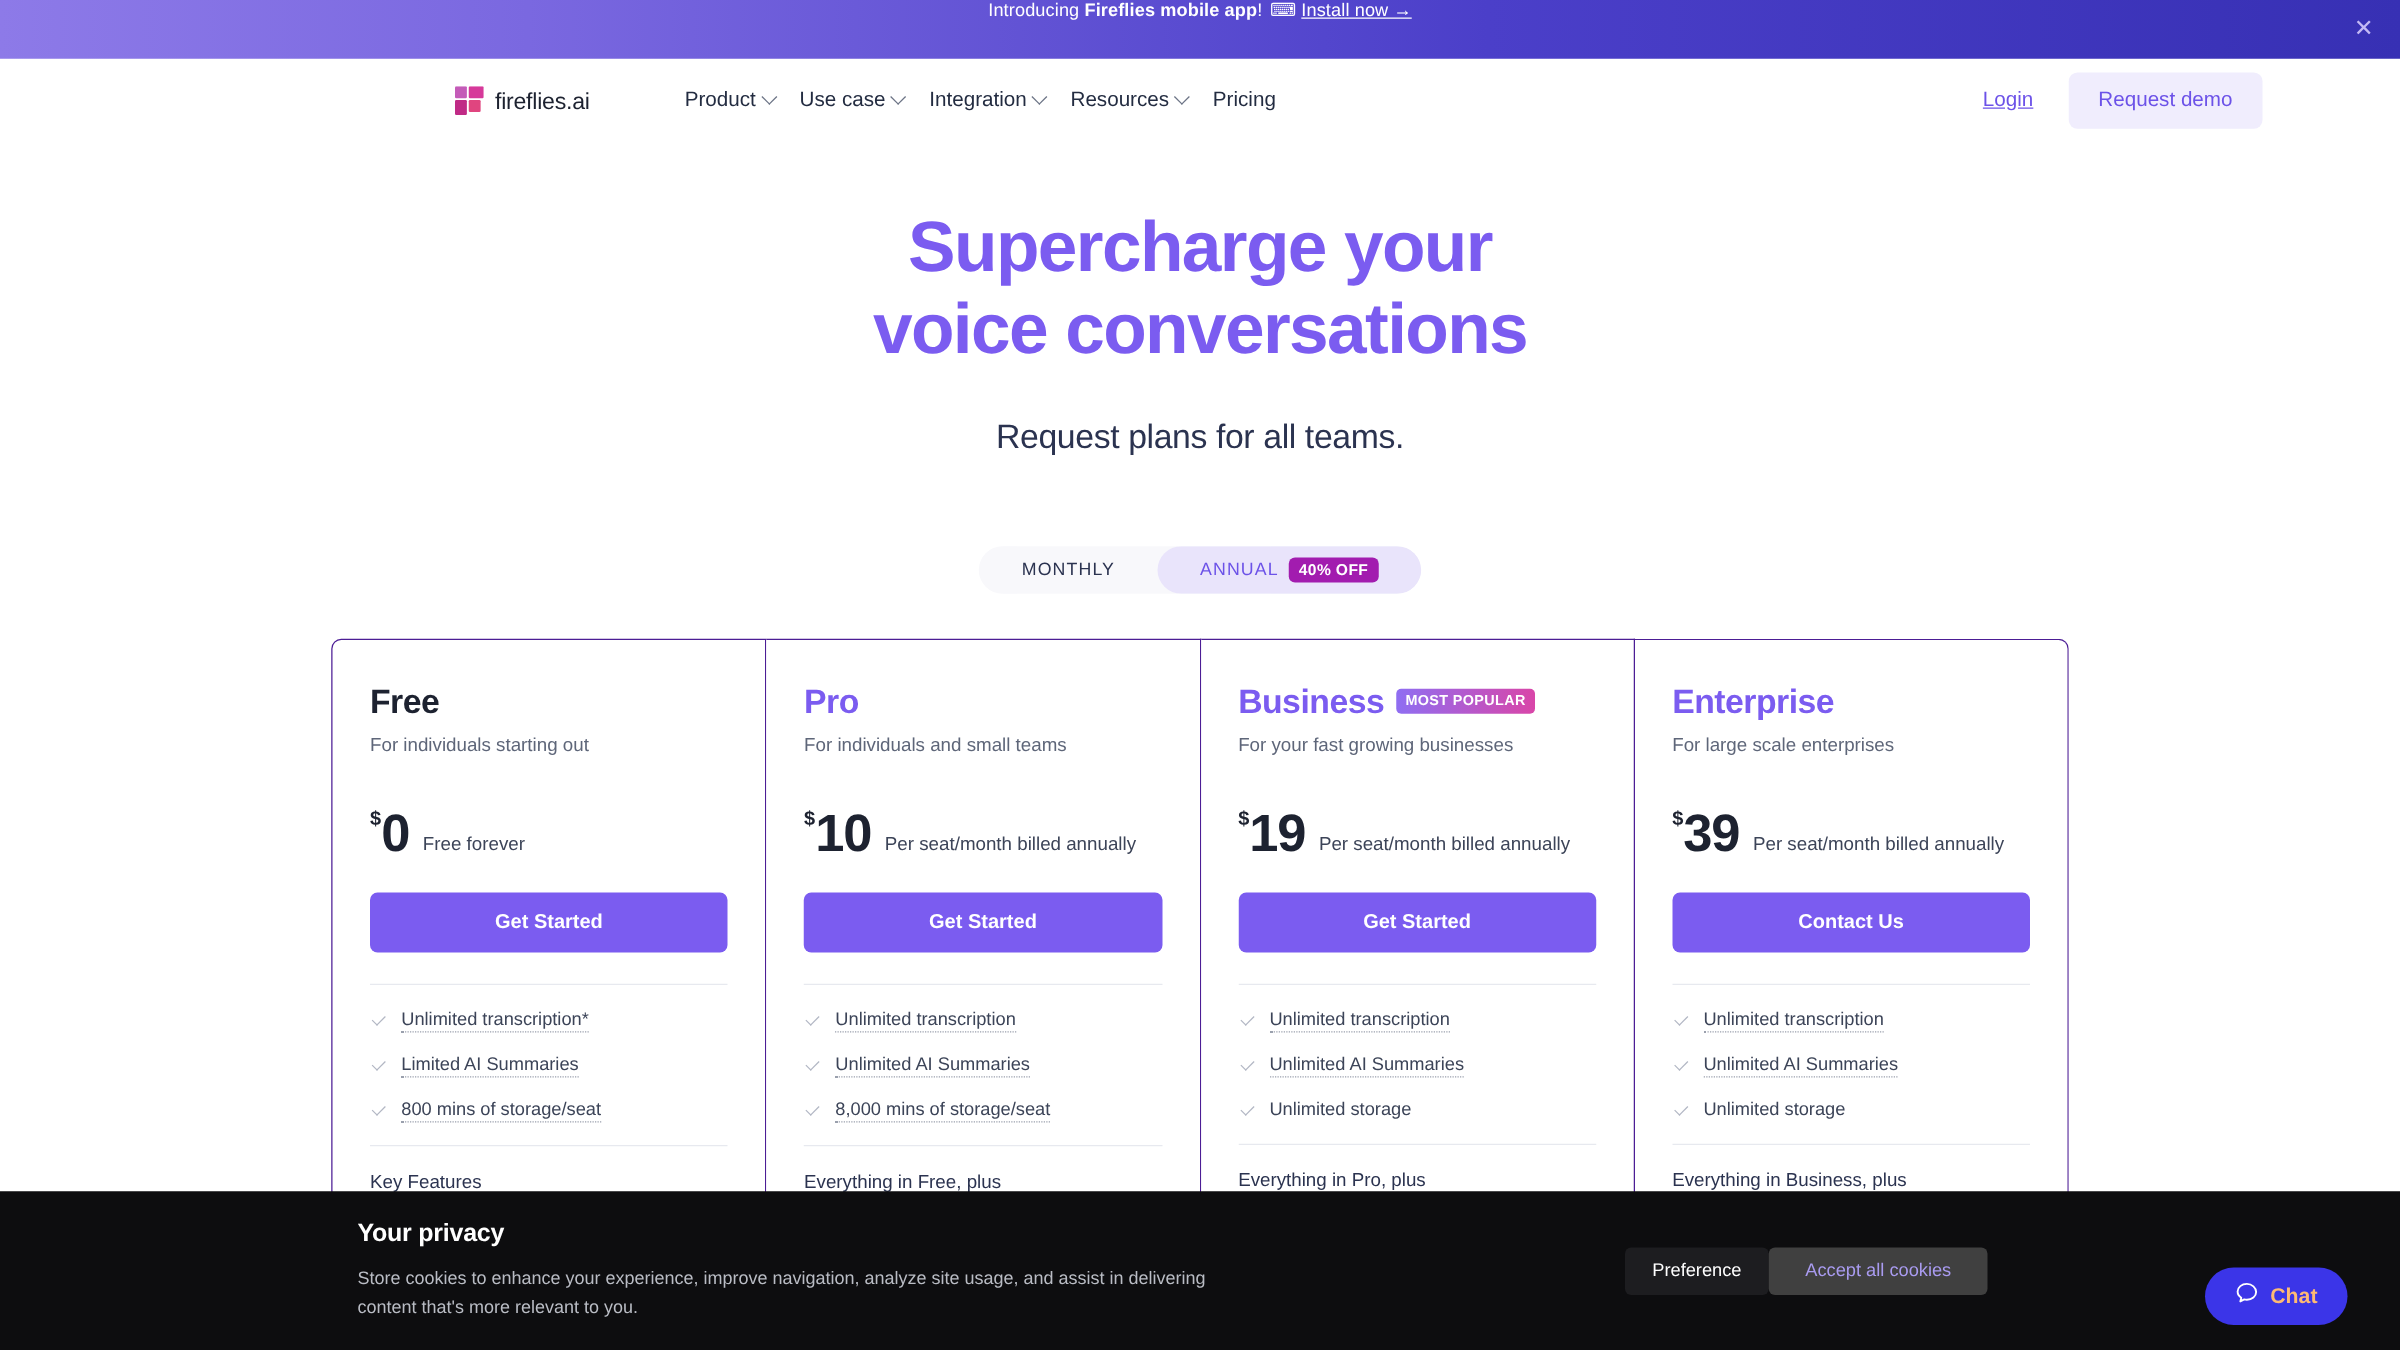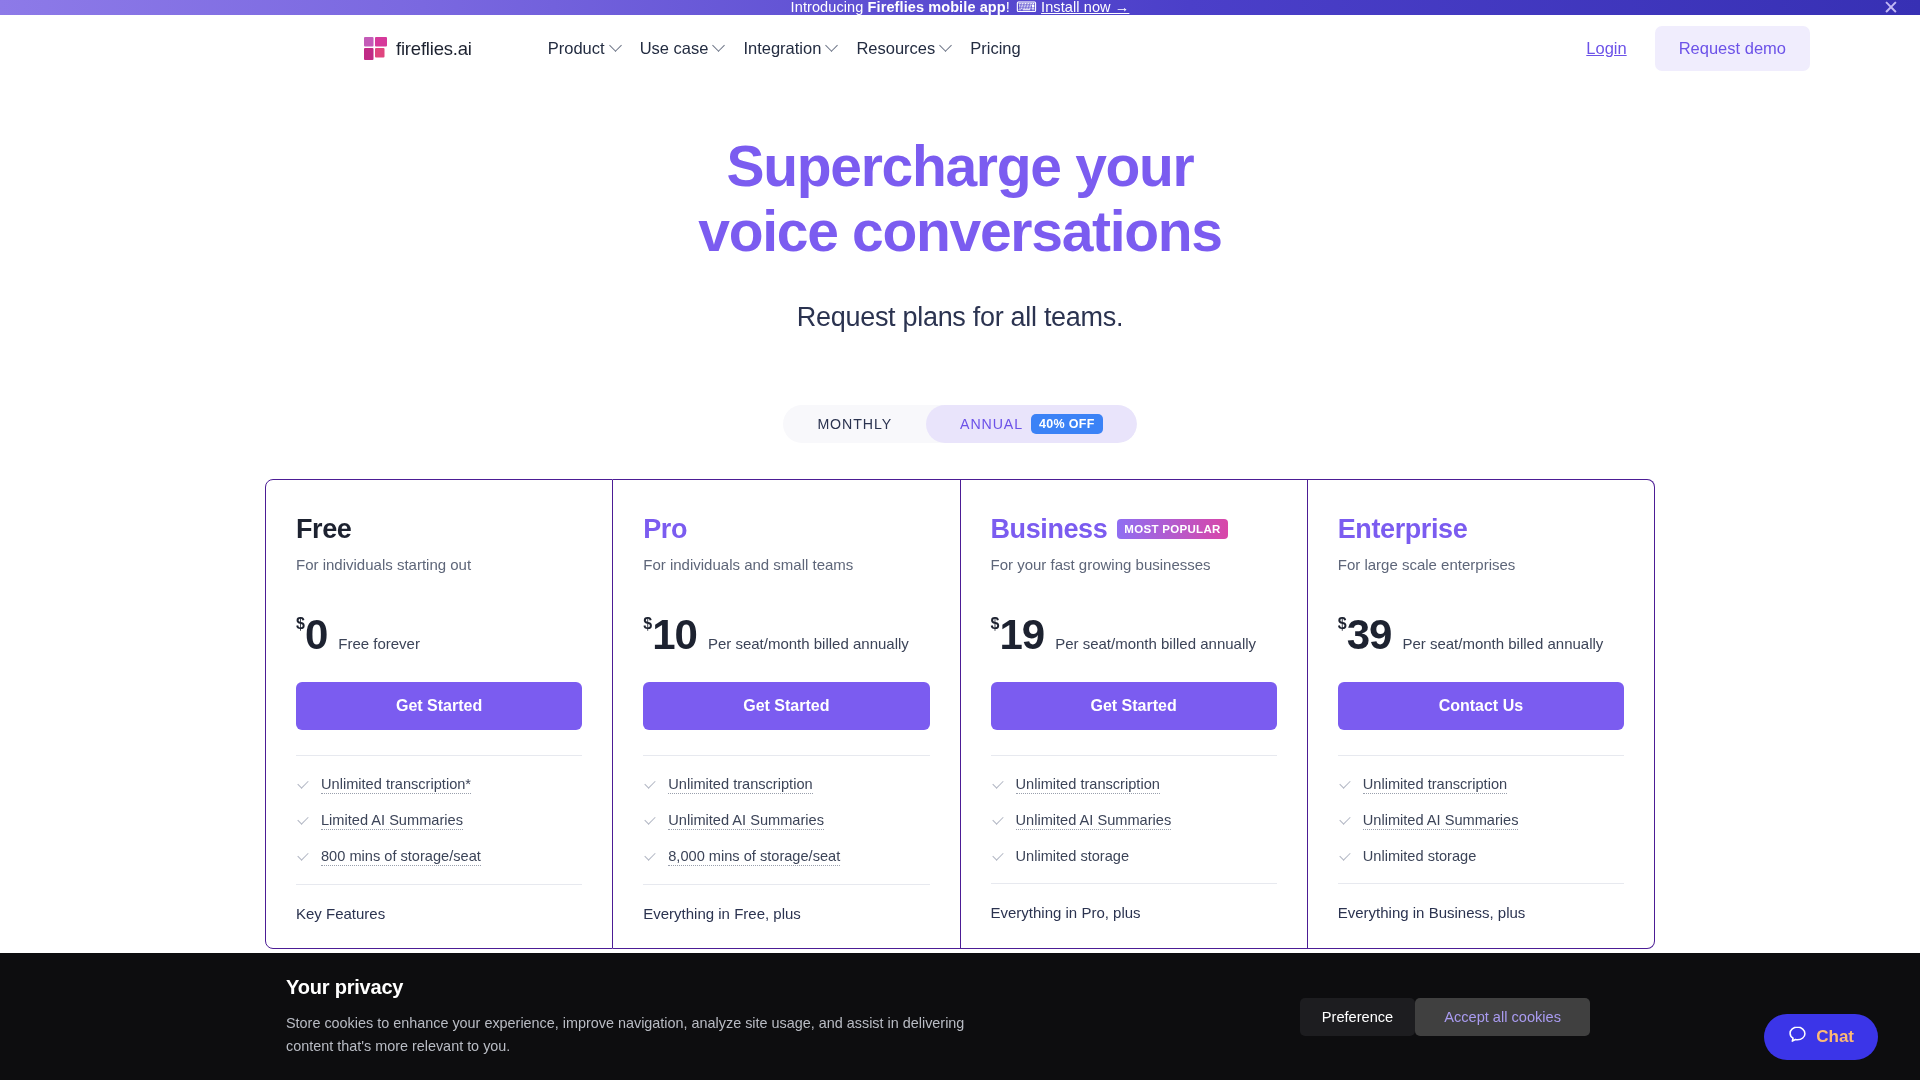--- a/index.html
+++ b/index.html
@@ -7,23 +7,23 @@
     width:1920px; height:1080px;
     font-family:"Liberation Sans", sans-serif;
     background:#ffffff;
     overflow:hidden;
   }
   body { position:relative; }
 
   
   .banner {
     position:relative;
-    height:15px;
+    height:47px;
     background:linear-gradient(90deg,#8d7ae8 0%,#7a68e0 22%,#4b3fc9 62%,#3730b4 100%);
-    display:flex; align-items:flex-end; justify-content:center;
+    display:flex; align-items:flex-start; justify-content:center;
     color:#ffffff;
     font-size:14.5px;
   }
   .banner-text { letter-spacing:.1px; white-space:nowrap; }
   .banner-text b { font-weight:700; }
   .banner-emoji { margin:0 2px; }
   .banner-link {
     color:#ffffff; text-decoration:underline; font-weight:400;
     margin-left:2px;
   }
@@ -86,21 +86,21 @@
     background:#f8f8fb; border-radius:24px; overflow:hidden;
     height:38px;
   }
   .toggle-opt {
     display:flex; align-items:center; justify-content:center; gap:8px;
     padding:0 34px; font-size:14.2px; letter-spacing:.9px;
     color:#2b3350; cursor:pointer; font-weight:500;
   }
   .toggle-opt.active { background:#e9e4fb; color:#6c52e8; border-radius:24px; }
   .off-badge {
-    background:#3b82f6; color:#fff; font-size:12.5px; font-weight:700;
+    background:#a21caf; color:#fff; font-size:12.5px; font-weight:700;
     padding:3px 8px; border-radius:5px; letter-spacing:.3px;
   }
 
   
   .cards {
     display:flex; justify-content:center;
     margin-top:36px;
     padding:0 265px;
   }
   .card {

